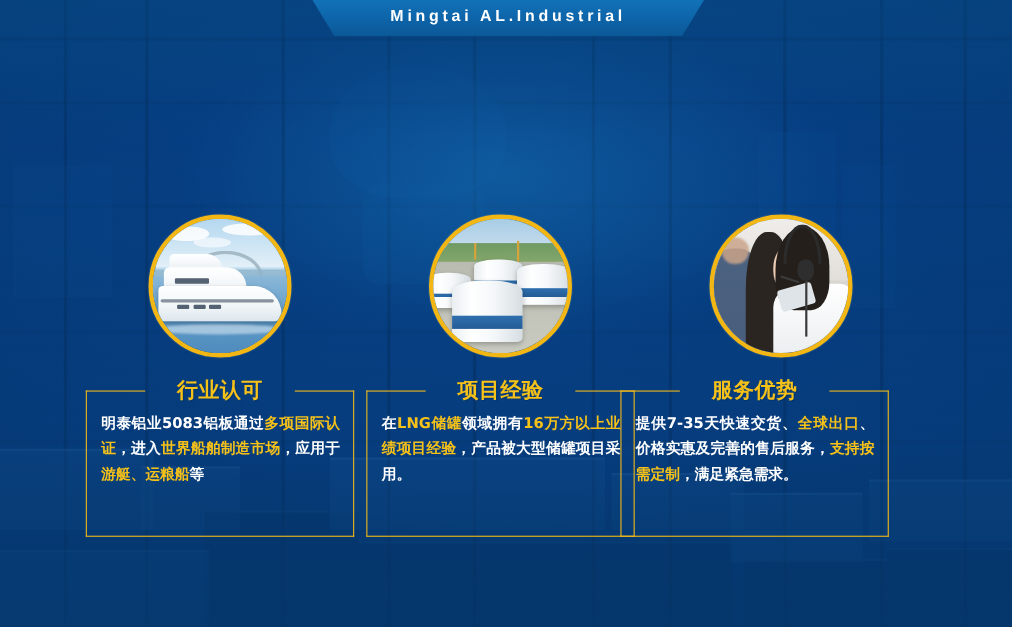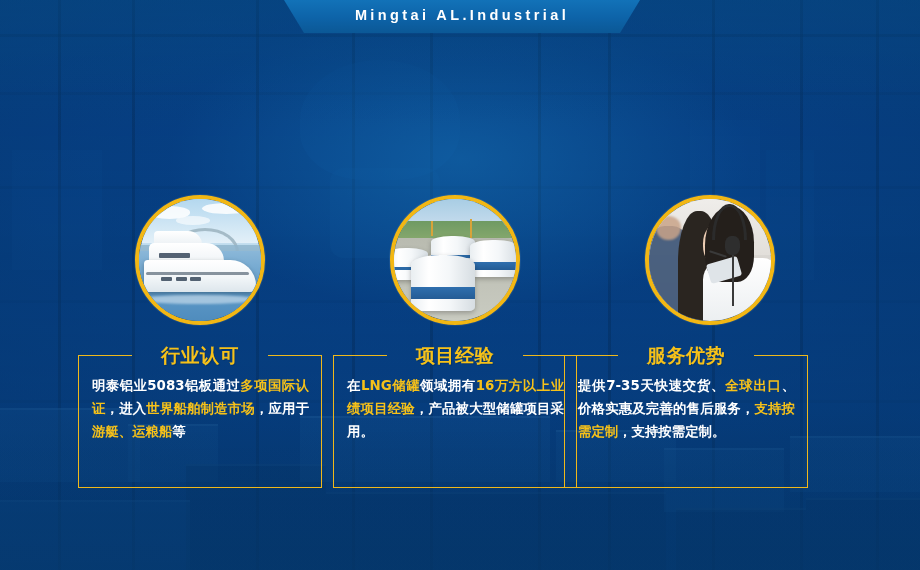--- a/index.html
+++ b/index.html
@@ -313,16 +313,16 @@
     <div class="rule-r" style="width:54px"></div>
     <div class="c-title">项目经验</div>
     <div class="c-body"><span>在</span><span class="hl">LNG储罐</span><span>领域拥有</span><span class="hl">16万方以上业绩项目经验</span><span>，产品被大型储罐项目采用。</span></div>
   </div>
 
   <div class="card" id="c3">
     <div class="frame"></div>
     <div class="rule-l" style="width:54px"></div>
     <div class="rule-r" style="width:54px"></div>
     <div class="c-title">服务优势</div>
-    <div class="c-body"><span>提供7-35天快速交货、</span><span class="hl">全球出口</span><span>、价格实惠及完善的售后服务，</span><span class="hl">支持按需定制</span><span>，支持按需定制。</span></div>
+    <div class="c-body"><span>提供7-35天快速交货、</span><span class="hl">全球出口</span><span>、价格实惠及完善的售后服务，</span><span class="hl">支持按需定制</span><span>，满足紧急需求。</span></div>
   </div>
 
 </div>
 
 </body></html>

